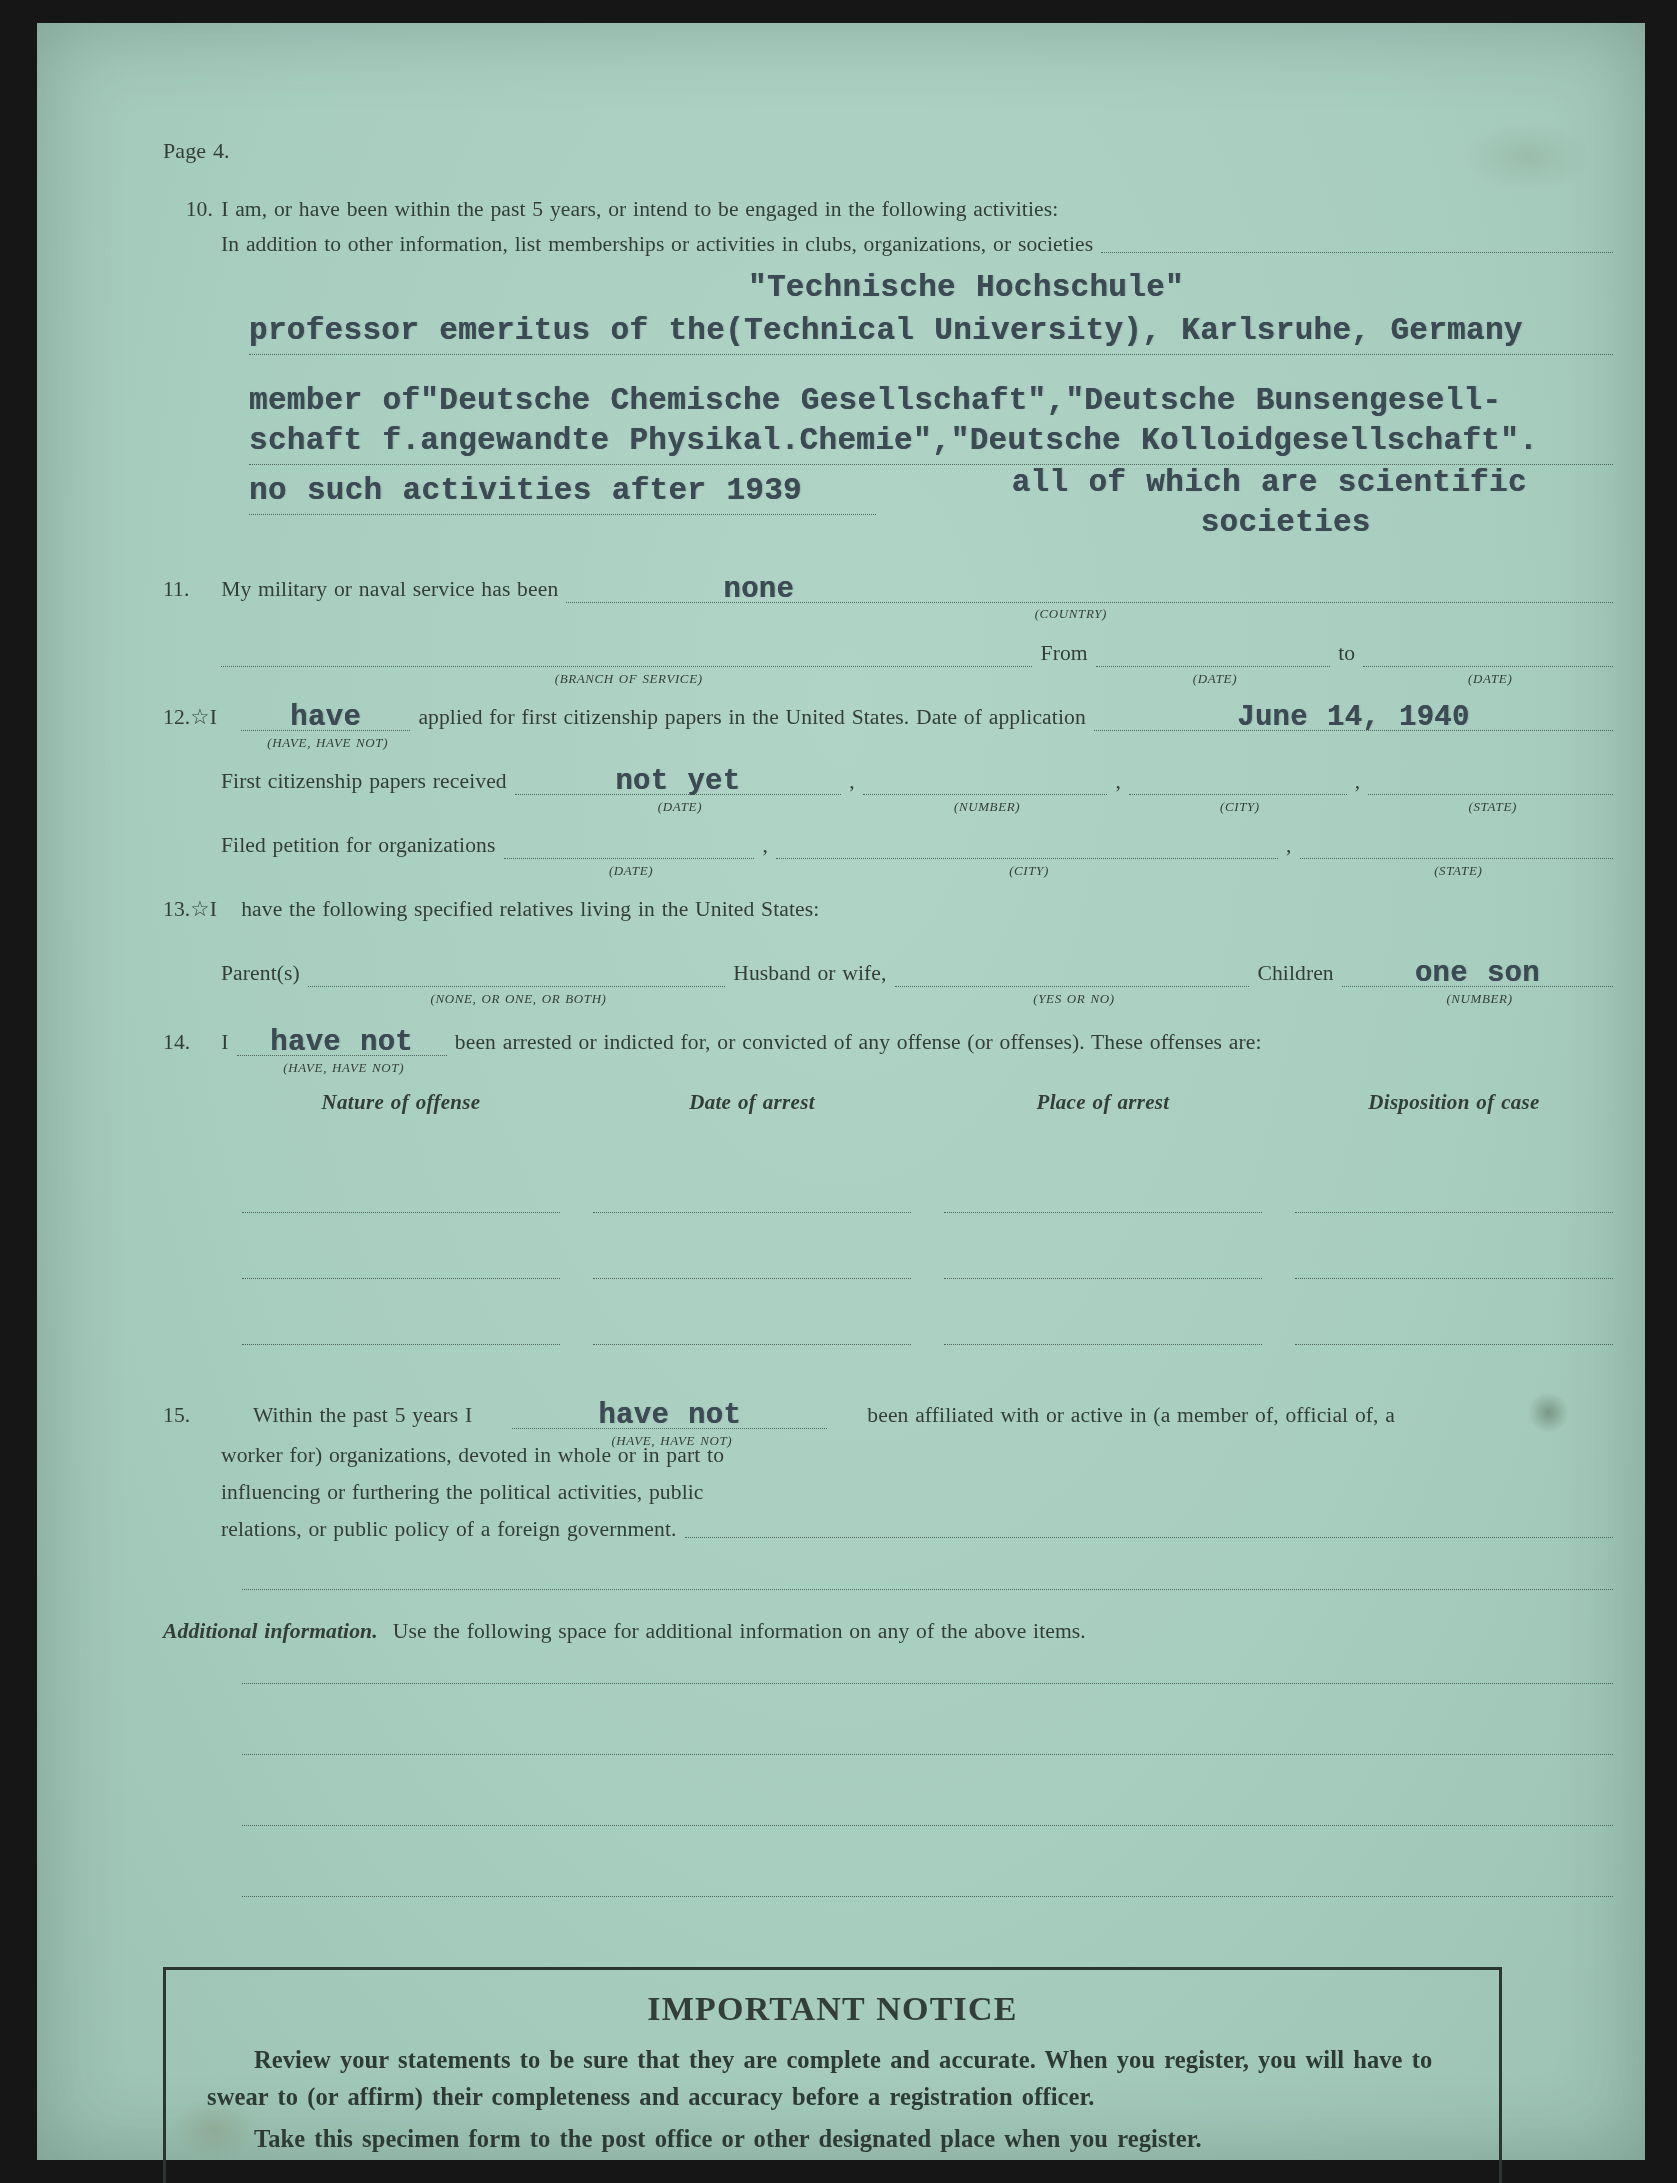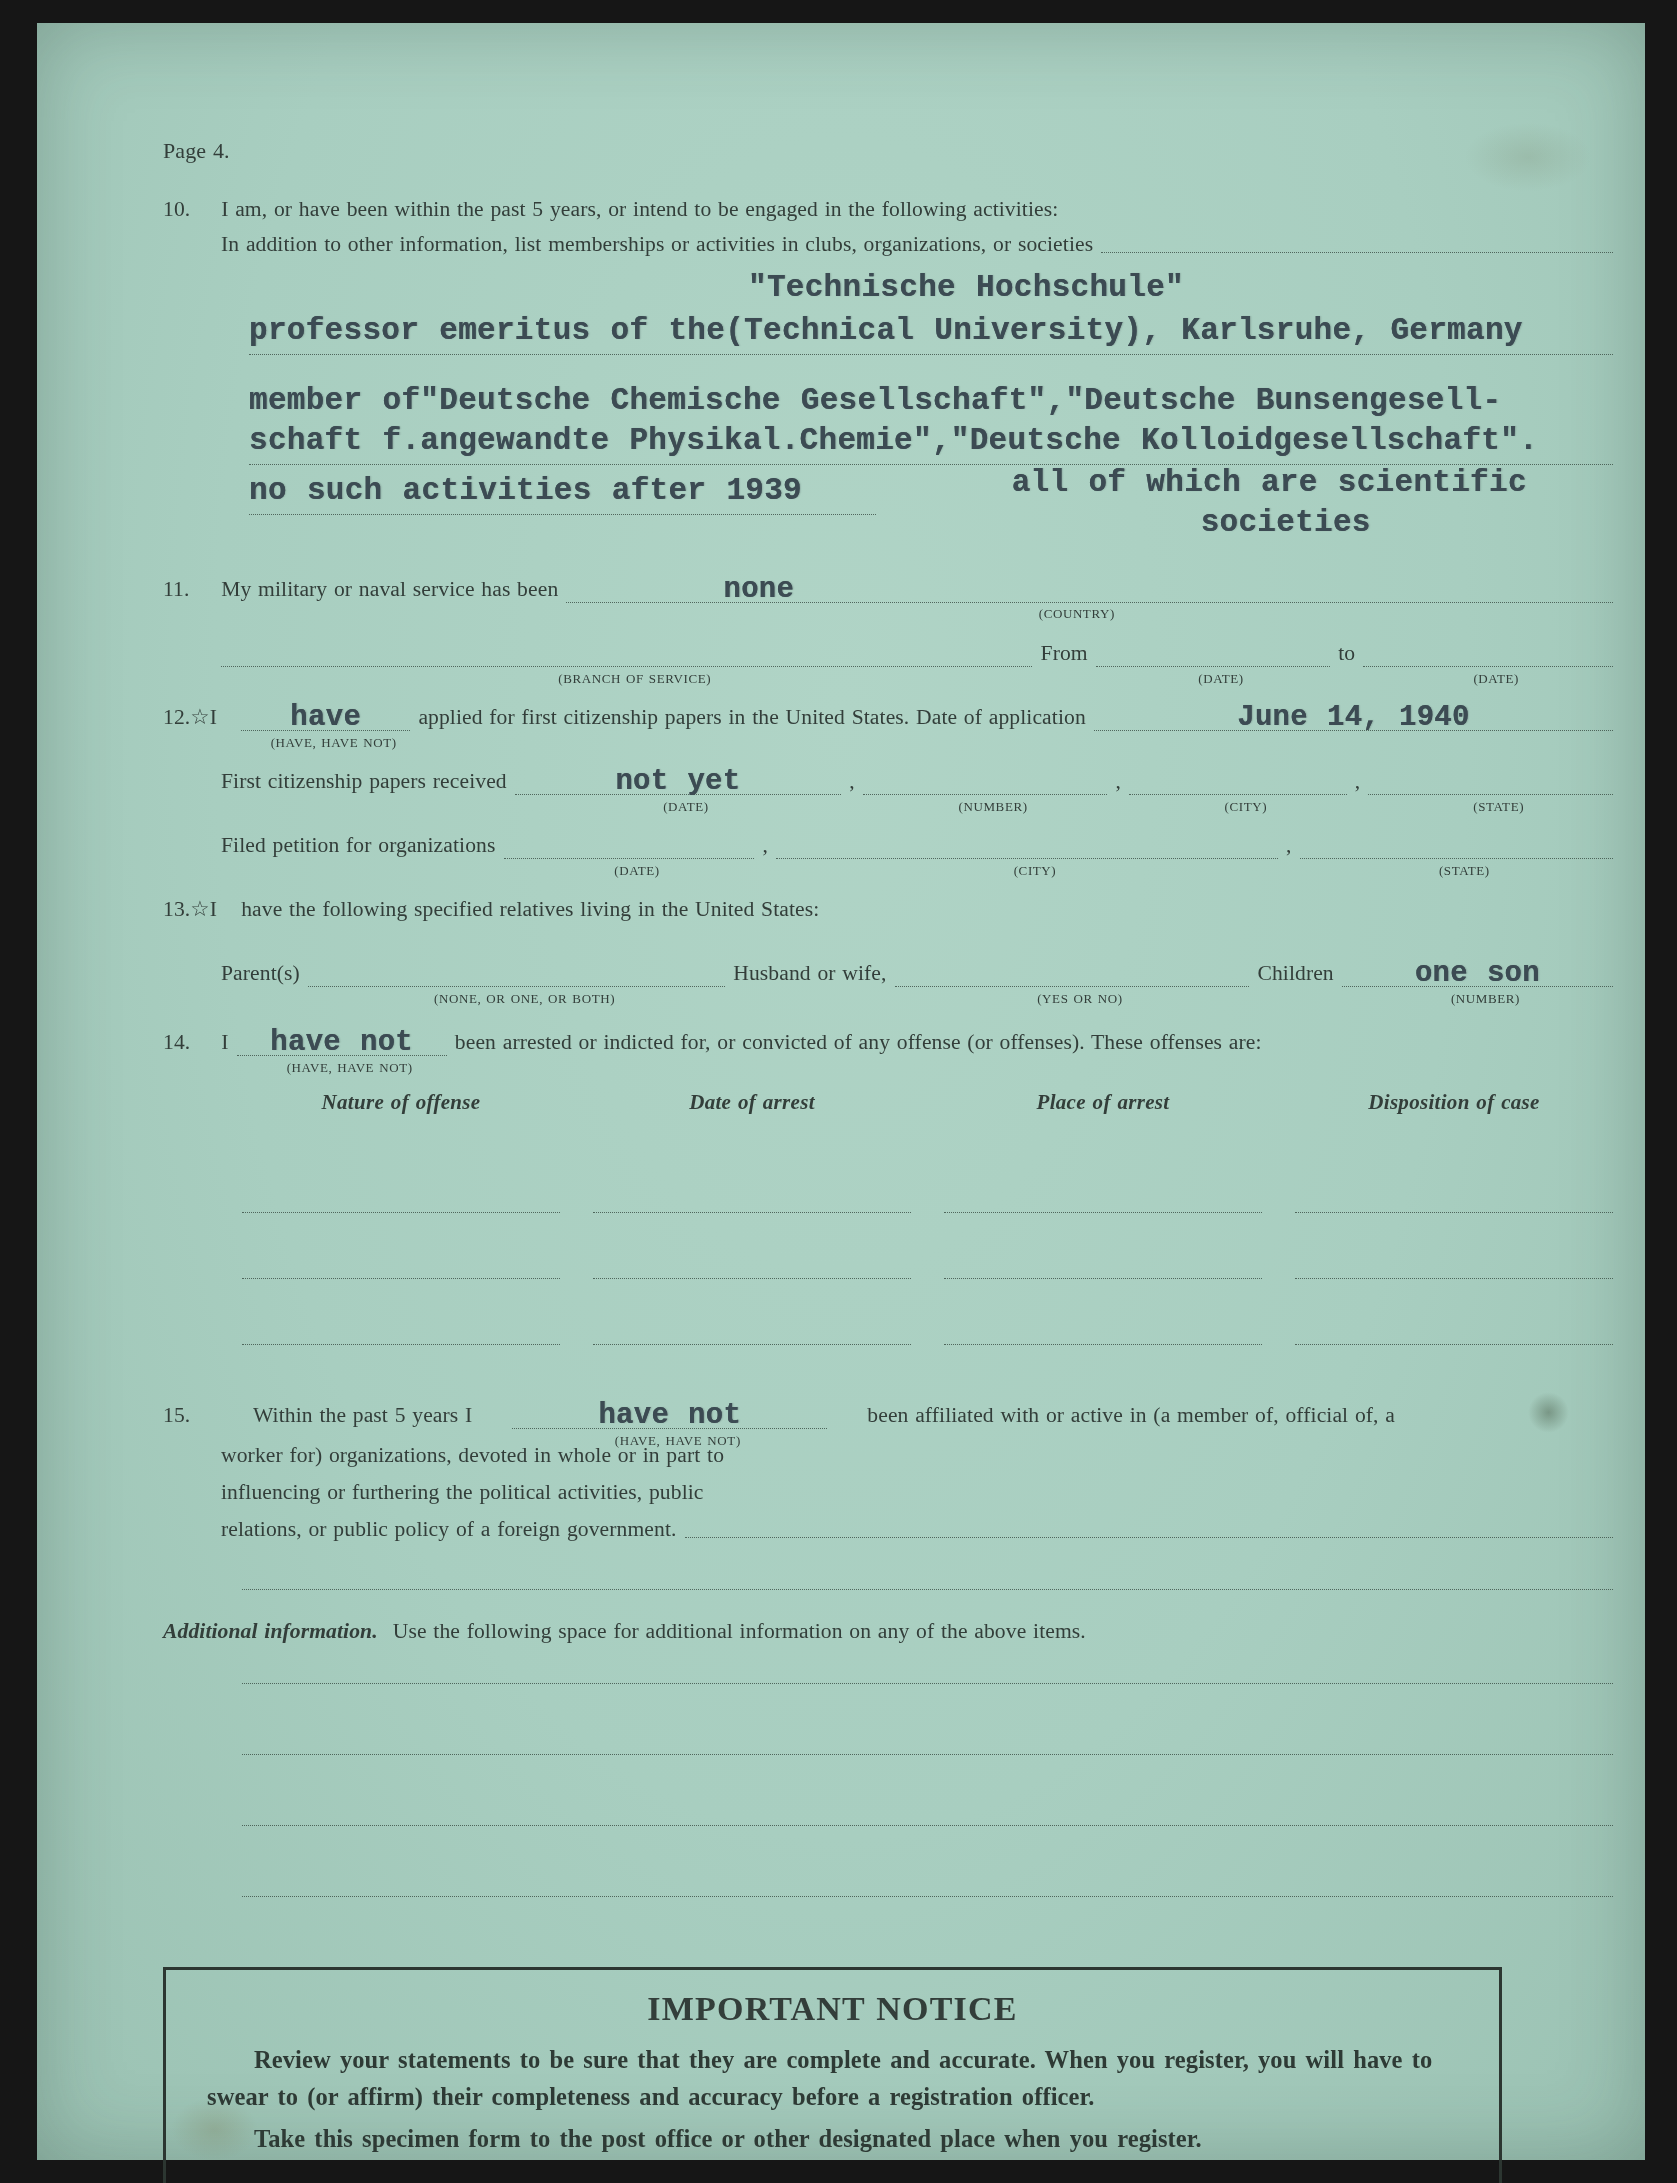--- a/index.html
+++ b/index.html
@@ -31,22 +31,22 @@
   .f-row{display:flex;align-items:flex-end;gap:8.2px;margin-bottom:36px;}
   .num{flex:0 0 50px;}
   .numwide{flex:0 0 70px;}
   .indent2{margin-left:58px;}
 
   .dots{flex:1;border-bottom:1.7px dotted var(--rule);height:0;margin-bottom:5.2px;}
 
   .fld{position:relative;display:flex;flex-direction:column;justify-content:flex-end;min-width:0;}
   .fld .line{display:block;border-bottom:1.7px dotted var(--rule);white-space:nowrap;line-height:1;min-height:26px;padding:0 5.8px 1.2px;text-align:center;}
   .fld .line.leftval{text-align:left;padding-left:15%;}
-  .fld .sub{position:absolute;top:calc(100% + 4.7px);left:8px;width:100%;text-align:center;
-    font-size:13px;letter-spacing:0.6px;line-height:1;white-space:nowrap;}
+  .fld .sub{position:absolute;top:calc(100% + 4.7px);left:2px;width:100%;text-align:center;
+    font-size:13px;letter-spacing:0.6px;line-height:1;white-space:nowrap;font-style:italic;}
   .fld .sub.offc{width:96%;}
   .grow{flex:1;}
 
   .typed{
     font-family:"Liberation Mono","DejaVu Sans Mono",monospace;
     font-weight:bold;color:var(--typed);
     font-size:31px;letter-spacing:0.3px;line-height:1.3;
     text-shadow:0 0 0.6px rgba(44,56,62,0.7), 1.2px 0 1.2px rgba(44,56,62,0.18);
   }
   .typed.val{font-size:29px;display:inline-block;line-height:0.85;transform:translateY(2.3px);}
@@ -54,21 +54,21 @@
   .typed-block{margin-left:86px;margin-top:10.5px;}
   .t-insert{margin-left:499px;margin-bottom:2.3px;}
   .tline{display:block;}
   .ruled{border-bottom:1.7px dotted var(--rule);padding-bottom:2.9px;}
   .gap-top{margin-top:26px;}
   .last-typed{display:flex;align-items:flex-start;margin-top:5.8px;margin-bottom:31px;}
   .lt-left{flex:0 0 46%;border-bottom:1.7px dotted var(--rule);padding-bottom:2.9px;}
   .rt-stack{flex:1;display:flex;flex-direction:column;padding-left:49px;margin-top:-8.2px;text-align:center;}
   .rt-stack .soc{padding-left:33px;}
 
-  .q-row{margin-bottom:7px;}
+  .q-row{margin-bottom:7px;text-align:right;}
   .sub-row{margin-bottom:2.3px;}
 
   .offense-table{margin-left:79px;margin-top:-3.5px;}
   .ot-head{display:grid;grid-template-columns:repeat(4,1fr);gap:33px;margin-bottom:31px;}
   .ot-h{font-style:italic;font-weight:bold;font-size:21px;text-align:center;letter-spacing:0.3px;}
   .ot-row{display:grid;grid-template-columns:repeat(4,1fr);gap:33px;height:66px;}
   .ot-cell{border-bottom:1.7px dotted var(--rule);}
 
   .p15{margin-left:58px;margin-bottom:9.3px;}
   .p15row{display:flex;align-items:flex-end;gap:8.2px;margin-left:58px;margin-bottom:0;}

